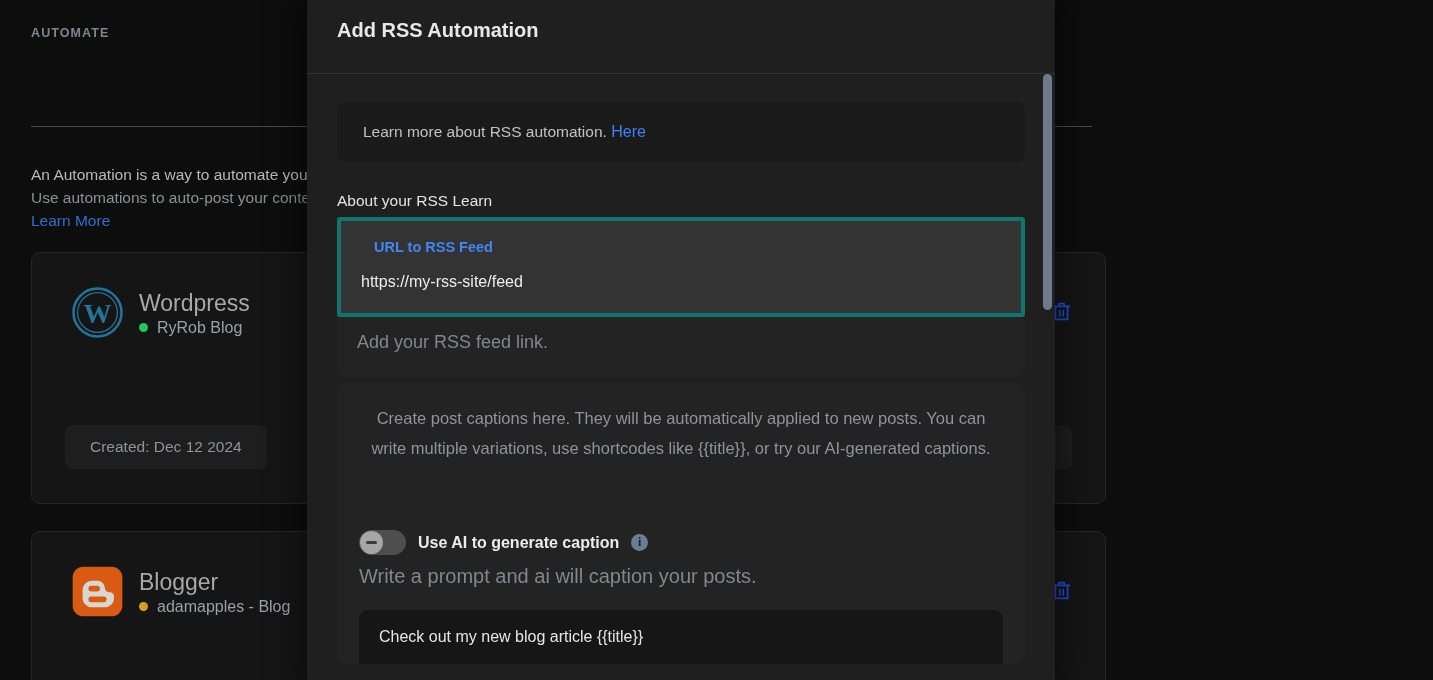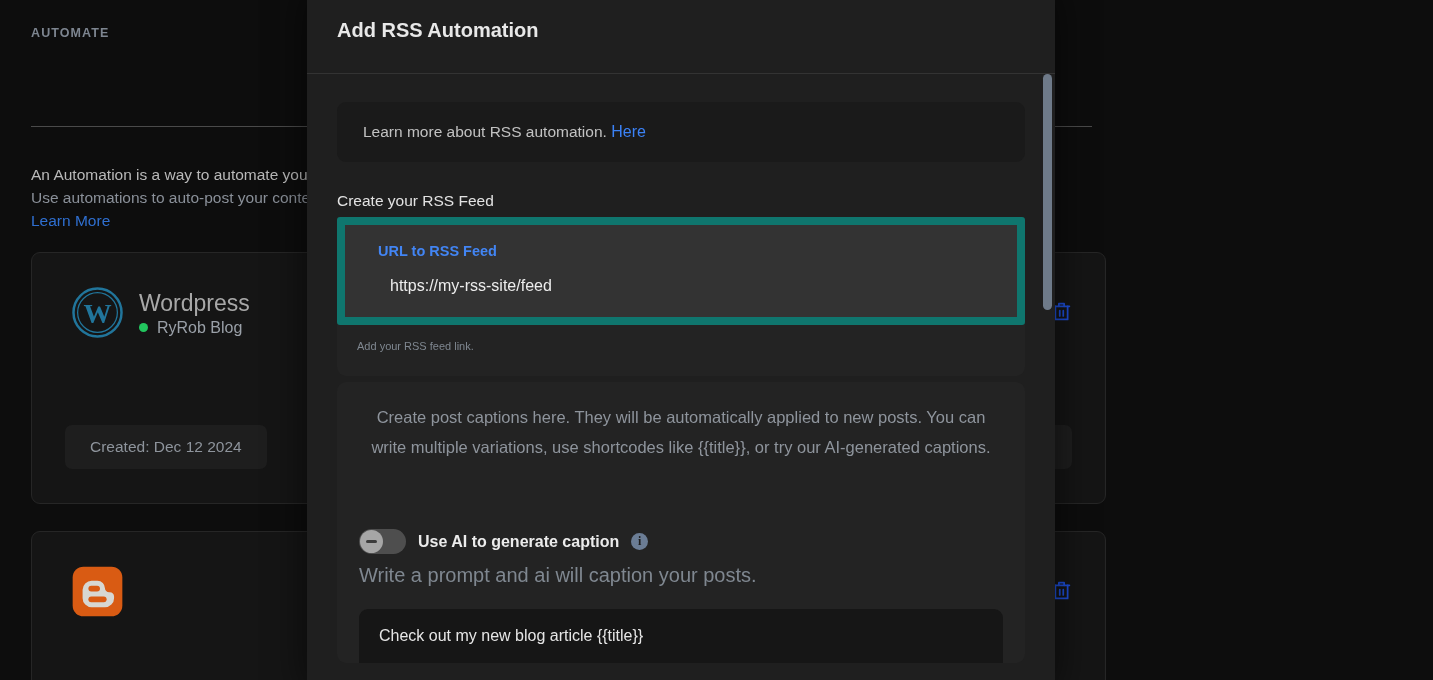--- a/index.html
+++ b/index.html
@@ -92,31 +92,31 @@
   }
   .info-text { font-size: 15.5px; color: #c2c2c2; }
   .info-link { color: #3b82f6; cursor: pointer; }
 
   .section-label { font-size: 15.5px; color: #e3e3e3; margin-bottom: 7px; }
 
   .field-group { background: #232323; border-radius: 9px; padding-bottom: 2px; }
   .field-wrap {
     position: relative;
     background: #333333;
-    border: 8px solid #0f766e;
+    border: 4px solid #0f766e;
     border-radius: 3px;
     padding: 18px 20px 22px 20px;
   }
   .field-label { font-size: 14.5px; font-weight: bold; color: #4285f4; padding-left: 13px; }
   .field-value {
     margin-top: 18px; font-size: 16px; color: #ededed;
     background: transparent; border: none; outline: none;
-    font-family: inherit; width: 100%; margin-left: 25px;
-  }
-  .field-help { font-size: 11px; color: #7f8790; padding: 15px 20px 22px 20px; }
+    font-family: inherit; width: 100%;
+  }
+  .field-help { font-size: 18px; color: #7f8790; padding: 15px 20px 22px 20px; }
 
   .caption-box {
     background: #232323; border-radius: 9px;
     padding: 20px 22px 0 22px; margin-top: 6px;
   }
   .caption-placeholder { font-size: 16.5px; color: #8e949c; line-height: 30px; text-align: center; }
 
   .toggle-row { display: flex; align-items: center; gap: 12px; margin-top: 67px; }
   .switch {
     width: 47px; height: 25px; border-radius: 13px;
@@ -231,20 +231,27 @@
       <div class="card-brand">
         <span class="brand-icon">
           <svg viewBox="0 0 64 64" width="53" height="53">
             <rect x="2" y="2" width="60" height="60" rx="13" fill="#d95b13"></rect>
             <path d="M24 18h8a10 10 0 0 1 10 10v1h2a6 6 0 0 1 6 6v4a11 11 0 0 1-11 11H24a11 11 0 0 1-11-11V29a11 11 0 0 1 11-11z" fill="#d95b13"></path>
             <path d="M25 19h7a9 9 0 0 1 9 9 5 5 0 0 0 5 5h1a5 5 0 0 1 5 5v2a11 11 0 0 1-11 11H25a11 11 0 0 1-11-11V30a11 11 0 0 1 11-11z" fill="#d7d7d2"></path>
             <rect x="21" y="25" width="14" height="7" rx="3.5" fill="#d95b13"></rect>
             <rect x="21" y="38" width="22" height="7" rx="3.5" fill="#d95b13"></rect>
           </svg>
         </span>
+        <span class="brand-text">
+          <span class="brand-name">Blogger</span>
+          <span class="brand-sub">
+            <span class="status-dot" style="background:#d4a017"></span>
+            <span class="brand-acct">adamapples - Blog</span>
+          </span>
+        </span>
       </div>
 
       <div class="card-actions">
         <span class="act-icon">
           <svg viewBox="0 0 24 24" fill="none" stroke="#1d4ed8" stroke-width="2" stroke-linecap="round" stroke-linejoin="round">
             <path d="M3 3v5h5"></path>
               <path d="M3.05 13A9 9 0 1 0 6 5.3L3 8"></path>
               <path d="M12 7v5l3 2"></path>
           </svg>
         </span>
@@ -278,21 +285,21 @@
       <div class="modal-title">Add RSS Automation</div>
     </div>
 
     <div class="modal-body">
 
       <div class="info-box">
         <span class="info-text">Learn more about RSS automation.</span>
         <span class="info-link">Here</span>
       </div>
 
-      <div class="section-label">Create your RSS Feed</div>
+      <div class="section-label">About your RSS Learn</div>
 
       <div class="field-group">
         <div class="field-wrap">
           <div class="field-label">URL to RSS Feed</div>
           <input class="field-value" value="https://my-rss-site/feed" style="">
         </div>
         <div class="field-help">Add your RSS feed link.</div>
       </div>
 
 

